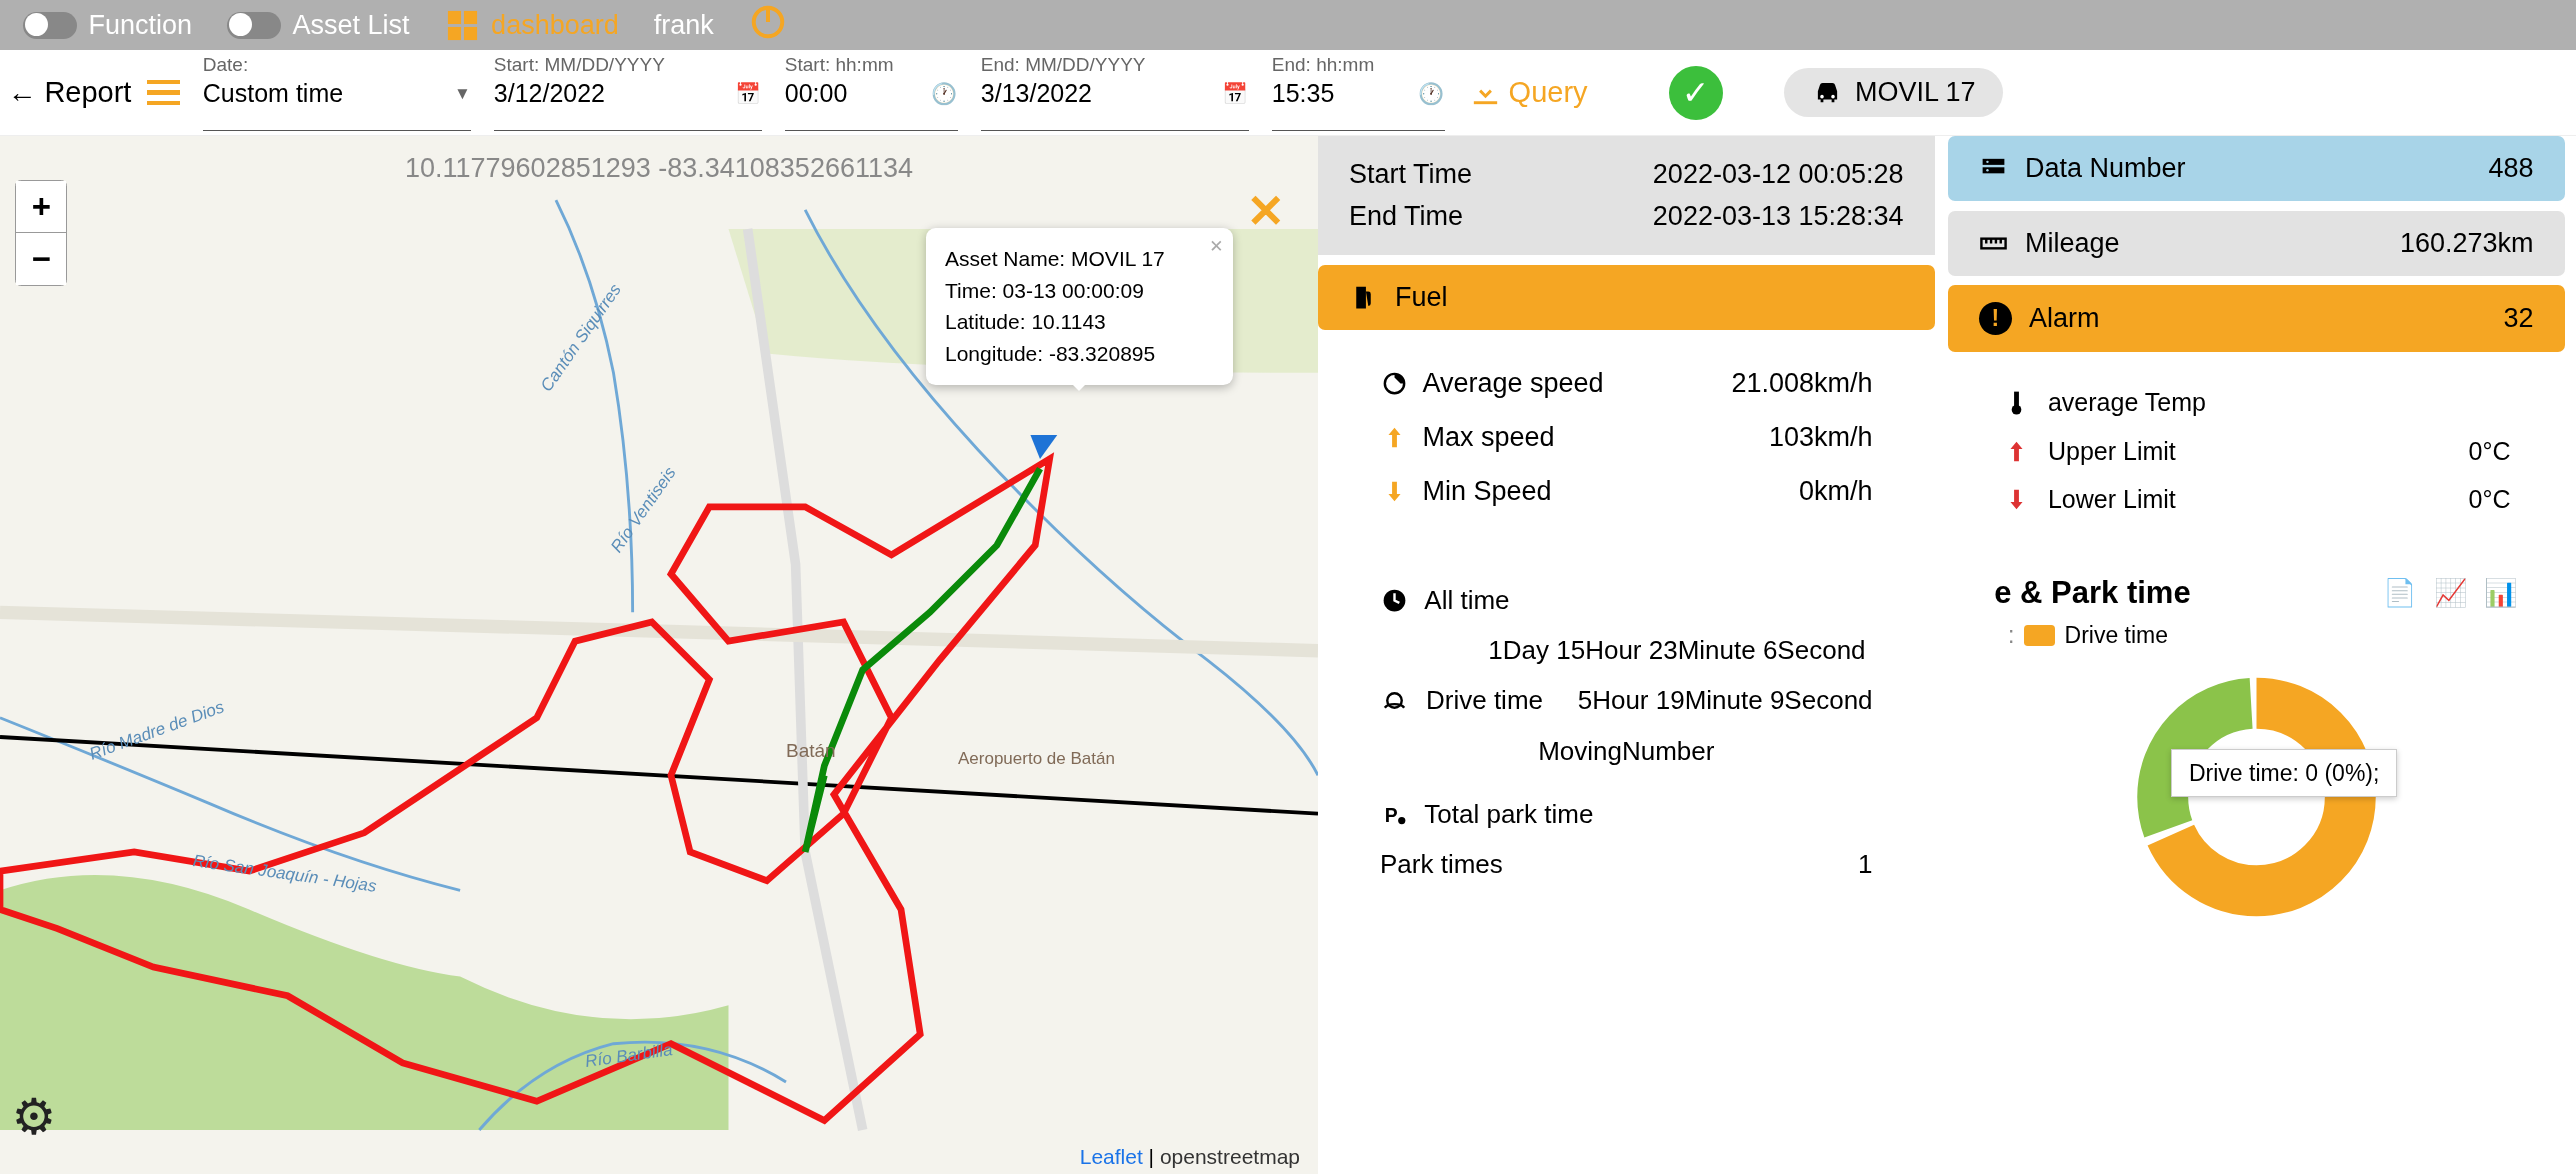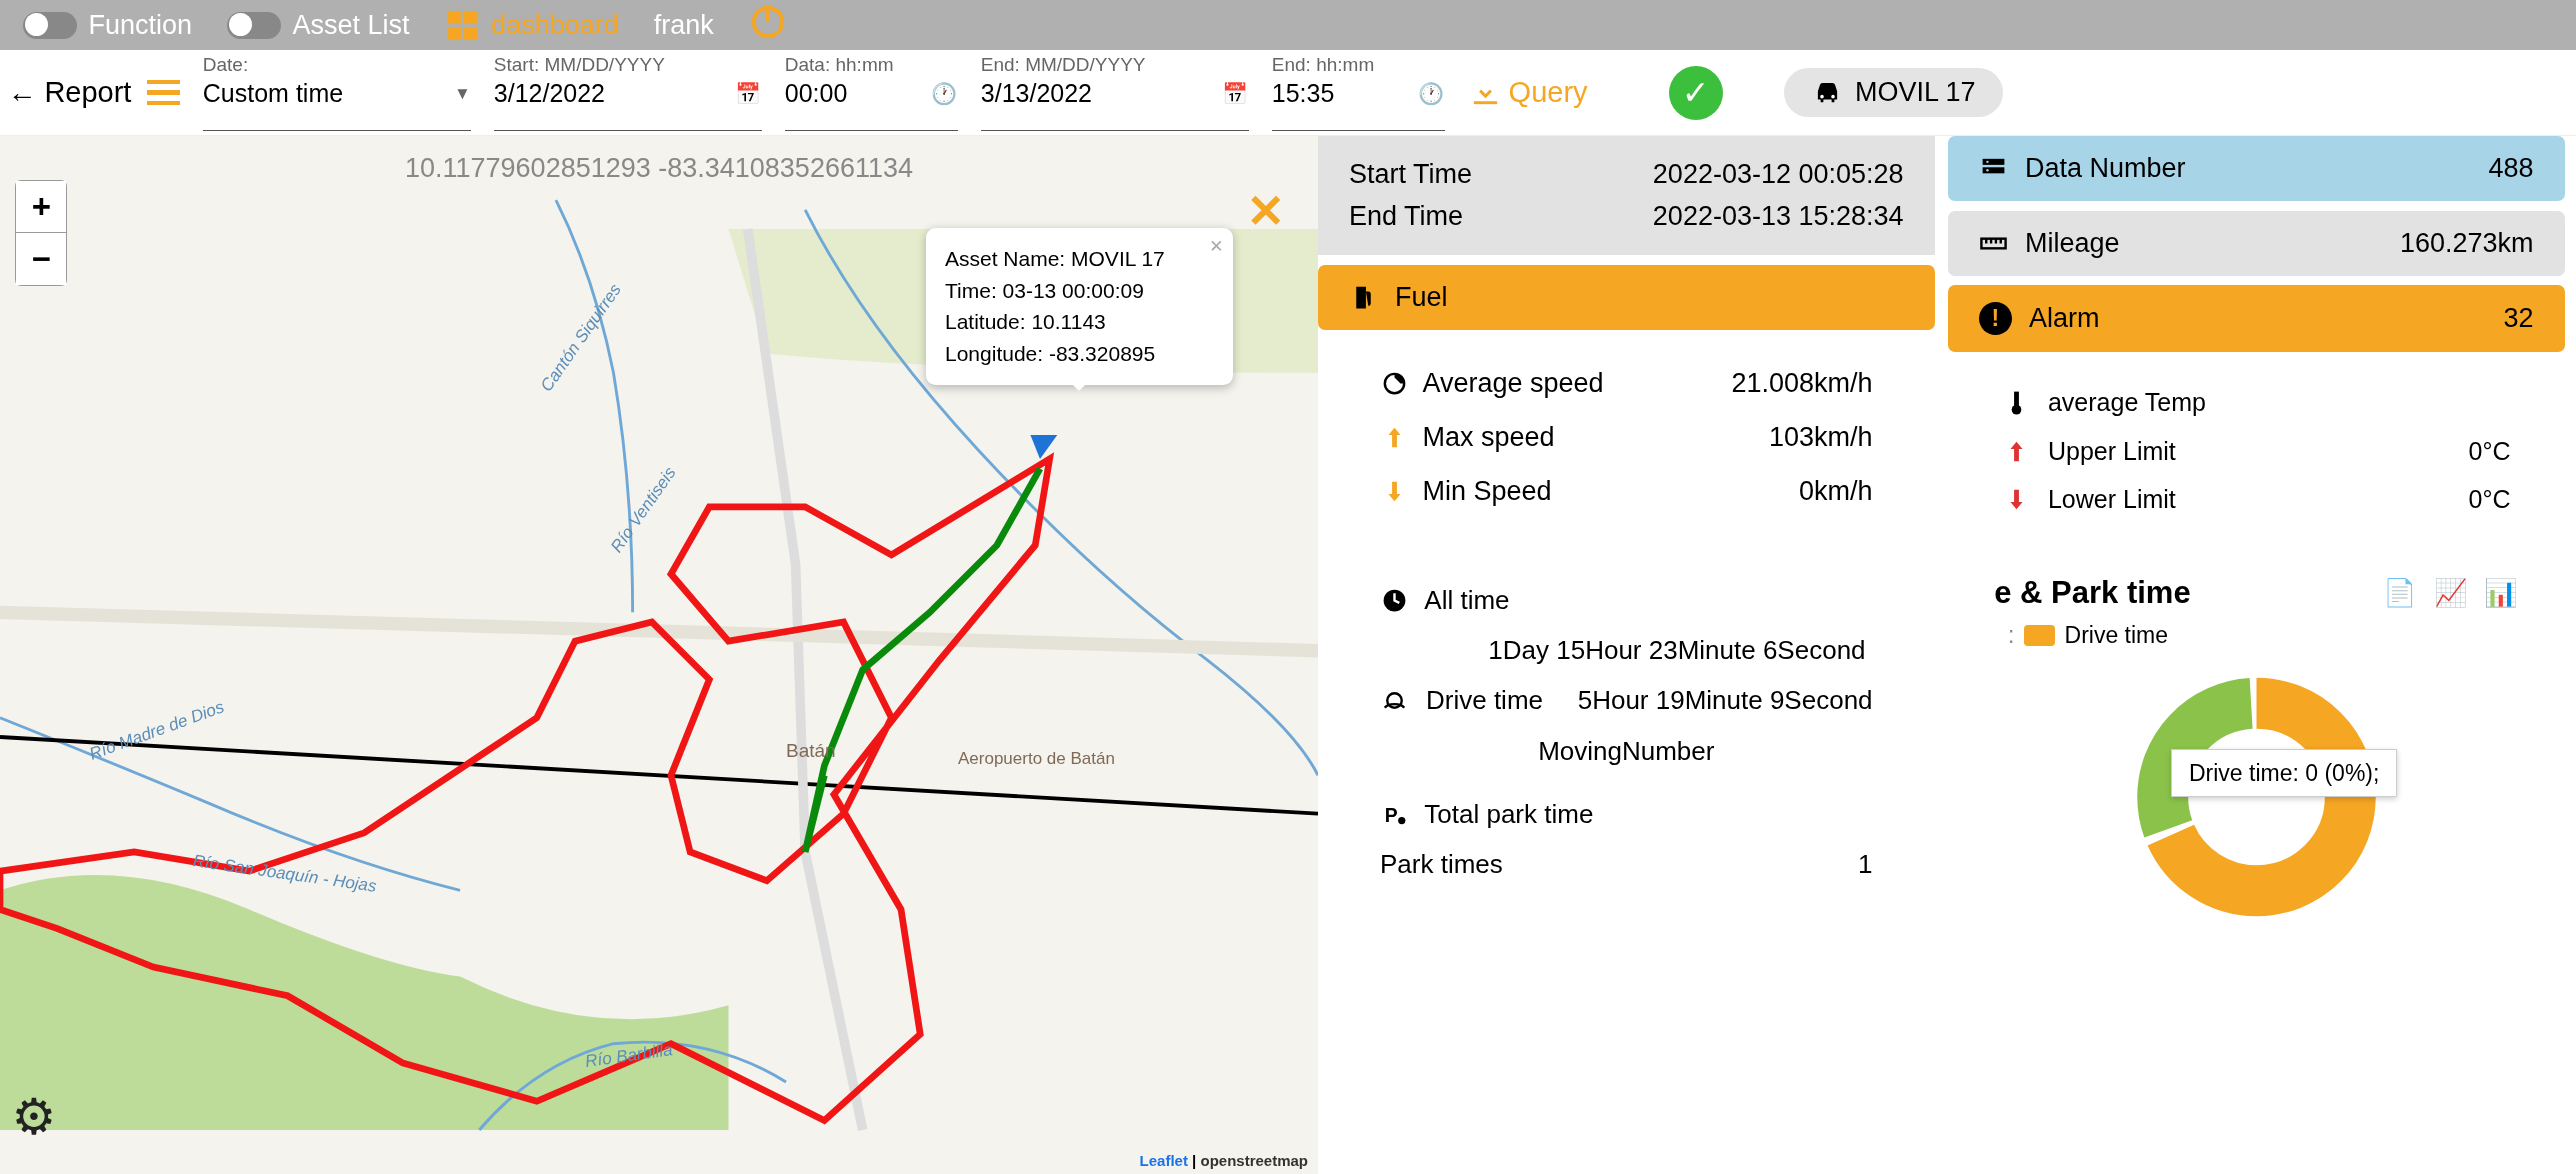--- a/index.html
+++ b/index.html
@@ -38,21 +38,21 @@
 
 
 .main { flex:1; display:flex; }
 .map { width:1318px; position:relative; background:#f4f3ed; overflow:hidden; }
 .zoom-ctrl { position:absolute; left:15.3px; top:44px; width:52px; background:#fff; border:1.9px solid #999; border-radius:5.8px; z-index:10; }
 .zoom-ctrl button { width:100%; height:52px; background:#fff; border:none; border-bottom:1px solid #999; font-size:33px; font-weight:bold; cursor:pointer; }
 .zoom-ctrl button:last-child { border-bottom:none; }
 .coords { position:absolute; top:17px; left:50%; transform:translateX(-50%); font-size:27px; color:#888; }
 .close-x { position:absolute; top:48px; right:33px; color:#f5a623; font-size:46px; font-weight:bold; cursor:pointer; }
 .settings-gear { position:absolute; left:11.5px; bottom:29px; font-size:50px; color:#222; cursor:pointer; }
-.leaflet-attr { position:absolute; right:10px; bottom:5.8px; font-size:15px;font-weight:bold; }
+.leaflet-attr { position:absolute; right:18px; bottom:5.8px; font-size:21px; }
 .leaflet-attr a { color:#1a73e8; text-decoration:none; }
 .leaflet-attr .ostm { color:#333; }
 
 
 .map-svg { position:absolute; inset:0; width:100%; height:100%; }
 
 
 .tooltip { position:absolute; left:926px; top:92px; width:307px; background:#fff; border-radius:9.6px; box-shadow:0 2.9px 9.6px rgba(0,0,0,0.25); padding:15.3px 19px; font-size:21px; line-height:1.5; z-index:20; }
 .tooltip::after { content:''; position:absolute; left:50%; bottom:-17px; margin-left:-11.5px; border:11.5px solid transparent; border-top-color:#fff; }
 .tooltip .tt-close { position:absolute; right:9.6px; top:5.8px; color:#aaa; font-size:17px; cursor:pointer; }
@@ -142,21 +142,21 @@
         </div>
     </div>
     <div class="field" style="min-width:268px;">
       <span class="lbl">Start: MM/DD/YYYY</span>
       <div class="inputrow">
           <span class="val">3/12/2022</span>
           <span class="icon-cal">📅</span>
         </div>
     </div>
     <div class="field" style="min-width:173px;">
-      <span class="lbl">Data: hh:mm</span>
+      <span class="lbl">Start: hh:mm</span>
       <div class="inputrow">
           <span class="val">00:00</span>
           <span class="icon-clock">🕐</span>
         </div>
     </div>
     <div class="field" style="min-width:268px;">
       <span class="lbl">End: MM/DD/YYYY</span>
       <div class="inputrow">
           <span class="val">3/13/2022</span>
           <span class="icon-cal">📅</span>

